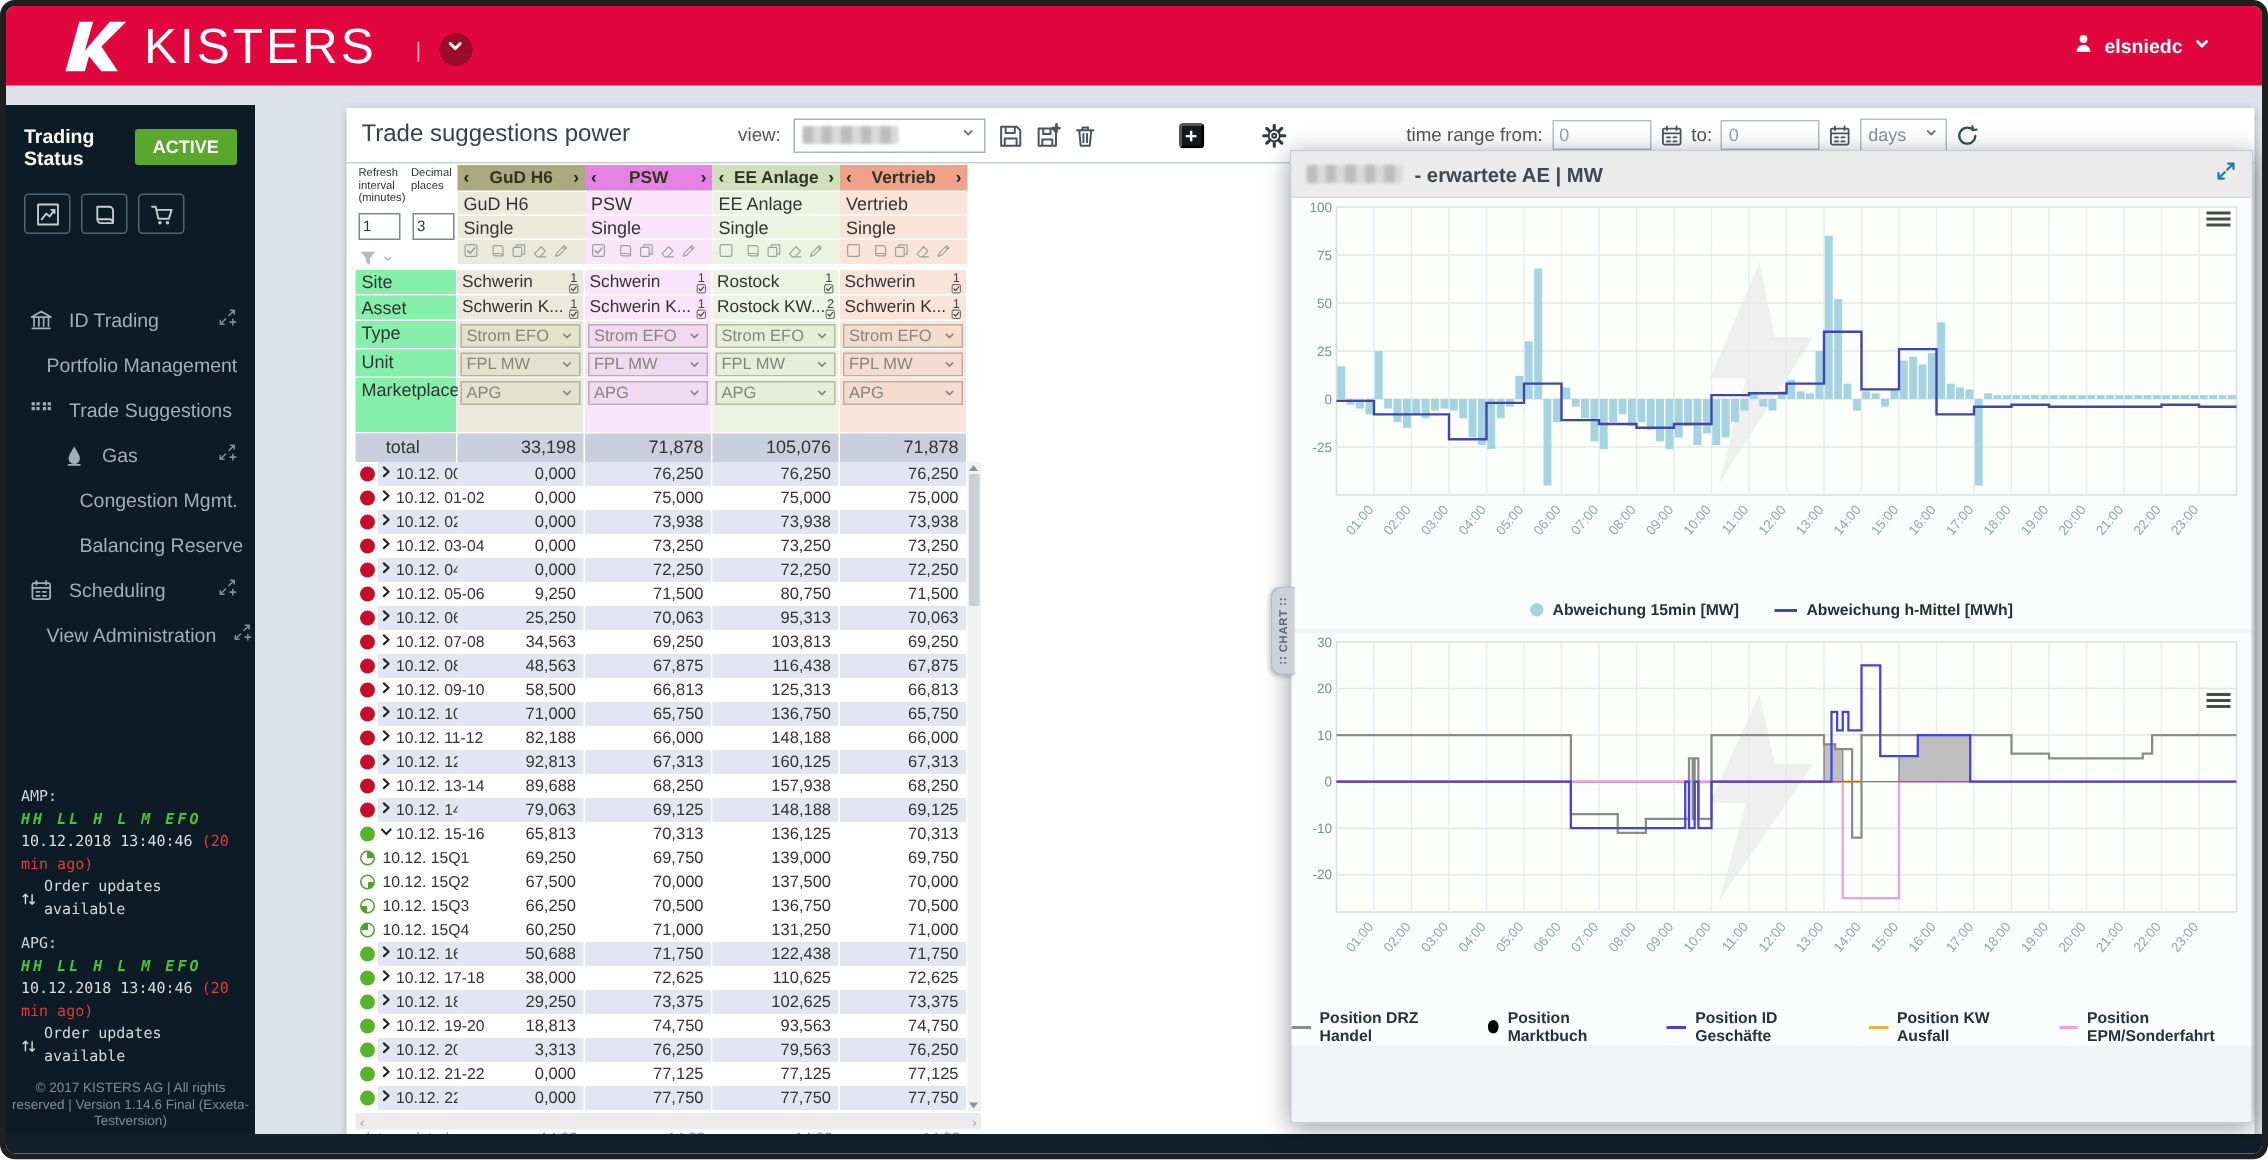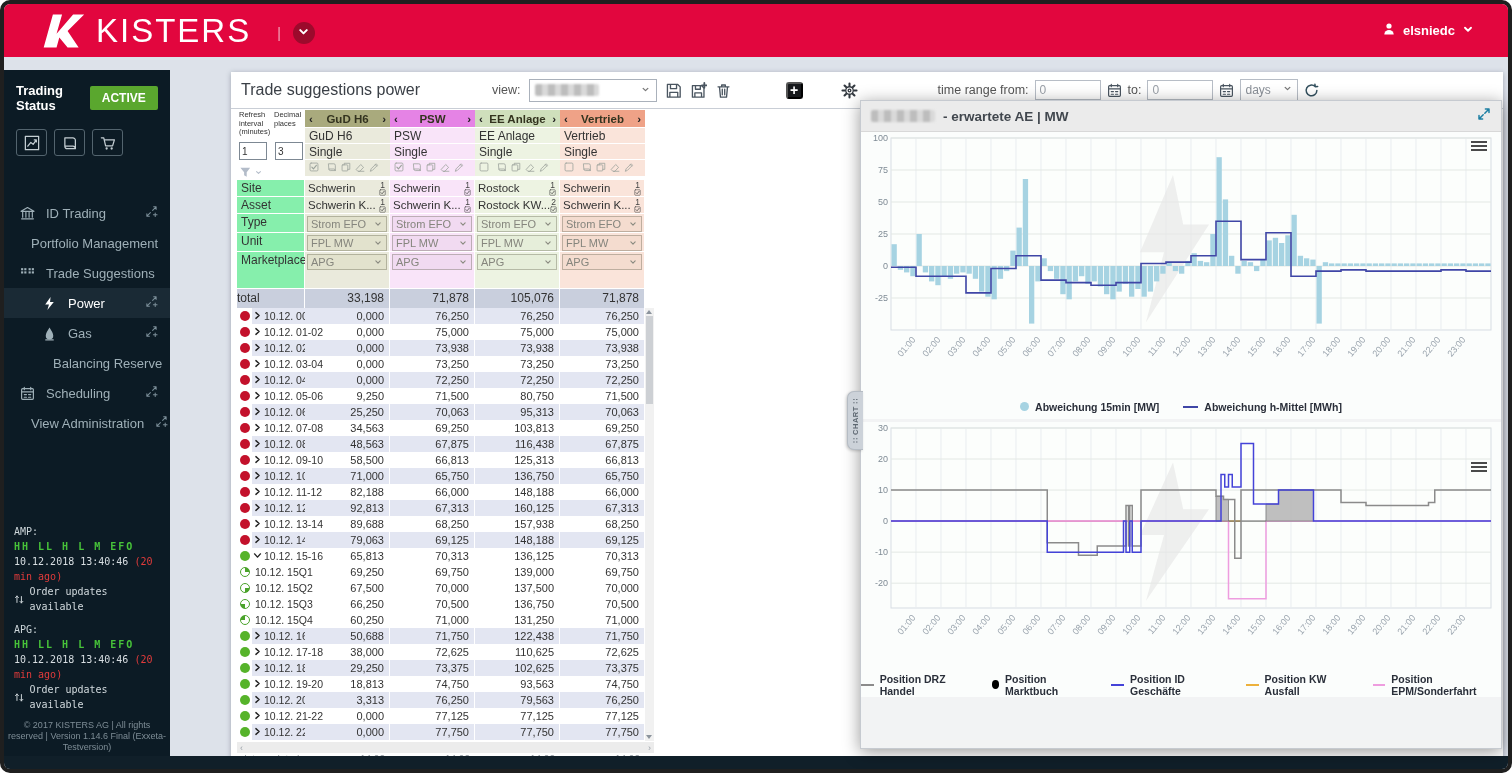--- a/index.html
+++ b/index.html
@@ -31,21 +31,21 @@
   .nav-item{height:30px;display:flex;align-items:center;padding:0 12px 0 16px;font-size:13px;
             gap:11px;cursor:pointer;}
   .nav-item .lab{flex:1;white-space:nowrap;}
   .nav-item.ind{padding-left:38px;}
   .nav-item.active{background:#1a2a35;color:#fff;}
   .nav-item .xp{color:#7c8f99;}
   .feeds{position:absolute;left:0;right:0;bottom:36px;padding:0 10px;
          font-family:"DejaVu Sans Mono",monospace;font-size:10px;line-height:15px;}
   .feed{margin-bottom:8px;}
   .feed-name{color:#cdd6da;}
-  .flags{color:#47c339;font-weight:700;letter-spacing:2px;}
+  .flags{color:#47c339;font-weight:700;letter-spacing:2px;font-style:italic;}
   .tsline{color:#d8dee2;}
   .ago{color:#e23b3b;}
   .note{color:#d2dade;display:flex;gap:5px;align-items:center;}
   .copyright{position:absolute;bottom:3px;left:3px;right:3px;text-align:center;font-size:9px;
              color:#7e8d96;line-height:11px;font-family:"Liberation Sans",sans-serif;}
   .bottombar{position:absolute;left:0;right:0;bottom:0;height:13px;background:#101f29;z-index:25;}
   
   .panel{position:absolute;left:227px;top:68px;width:1272px;height:687px;background:#fff;
          box-shadow:0 1px 5px rgba(40,50,70,.35);z-index:5;}
   .toolbar{height:37px;display:flex;align-items:center;border-bottom:1px solid #c9ced6;
@@ -90,21 +90,21 @@
         border-bottom:1px solid #fff;border-right:1px solid #fff;box-sizing:border-box;}
   .acell{width:85px;box-sizing:border-box;border-bottom:1px solid #fff;border-right:1px solid #fff;
          display:flex;justify-content:space-between;align-items:center;padding:0 3px;
          font-size:11.5px;color:#333;white-space:nowrap;overflow:hidden;}
   .badge{display:flex;flex-direction:column;align-items:center;font-size:8.5px;line-height:8px;
          color:#444;}
   .selcell{padding:2px 2px;display:block;}
   .sel{height:14px;border:1px solid rgba(90,90,70,.35);display:flex;align-items:center;
        justify-content:space-between;padding:0 3px;color:#85857d;font-size:11px;cursor:pointer;}
   .total-row{display:flex;height:19px;font-size:12px;color:#333;}
-  .tlab{width:68px;background:#c9cfdd;text-align:left;padding:2px 4px 0 0;box-sizing:border-box;
+  .tlab{width:68px;background:#c9cfdd;text-align:center;padding:2px 4px 0 0;box-sizing:border-box;
         border-right:1px solid #fff;}
   .tval{width:85px;background:#c9cfdd;text-align:right;padding:2px 5px 0 0;box-sizing:border-box;
         border-right:1px solid #fff;}
   .rows{position:relative;height:433px;overflow:hidden;width:417px;}
   .drow{display:flex;height:16px;color:#333;cursor:pointer;}
   .dstat{width:15px;display:flex;align-items:center;justify-content:center;background:#fff;}
   .dlab{width:53px;display:flex;align-items:center;gap:2px;padding-left:1px;box-sizing:border-box;
         white-space:nowrap;font-size:10.5px;}
   .dval{width:85px;text-align:right;padding:2px 5px 0 0;box-sizing:border-box;
         border-right:1px solid #fff;font-size:11px;}
@@ -230,35 +230,35 @@
               <rect x="1" y="5" width="2" height="2"></rect>
               <rect x="4" y="5" width="2" height="2"></rect>
               <rect x="8" y="2" width="2" height="2"></rect>
               <rect x="11" y="2" width="2" height="2"></rect>
               <rect x="8" y="5" width="2" height="2"></rect>
               <rect x="11" y="5" width="2" height="2"></rect>
             </g>
           </svg>
           <span class="lab">Trade Suggestions</span>
         </div>
-        <div class="nav-item ind active">
-          <svg width="15" height="15" viewBox="0 0 14 14" fill="none" stroke="currentColor" stroke-width="1.1" stroke-linecap="round" stroke-linejoin="round">
-            <path d="M8 1 L3 8 H6.5 L5 13 L11 5.5 H7.5 Z" fill="currentColor" stroke="none"></path>
-          </svg>
-          <span class="lab">Power</span>
-          <span class="xp"><svg width="13" height="13" viewBox="0 0 14 14" fill="none" stroke="currentColor" stroke-width="1.1" stroke-linecap="round" stroke-linejoin="round">
-              <path d="M8.2 5.8 L12 2 M12 2 H9.3 M12 2 V4.7 M5.8 8.2 L2 12 M2 12 H4.7 M2 12 V9.3 M11 8.5 v4 M9 10.5 h4"></path>
-            </svg></span>
-        </div>
         <div class="nav-item ind">
           <svg width="15" height="15" viewBox="0 0 14 14" fill="none" stroke="currentColor" stroke-width="1.1" stroke-linecap="round" stroke-linejoin="round">
             <path d="M7 1.5 C9 5 10.5 7 10.5 9 a3.5 3.5 0 0 1 -7 0 C3.5 7 5 5 7 1.5 Z" fill="currentColor" stroke="none"></path>
             <path d="M3.5 13 H10.5"></path>
           </svg>
           <span class="lab">Gas</span>
+          <span class="xp"><svg width="13" height="13" viewBox="0 0 14 14" fill="none" stroke="currentColor" stroke-width="1.1" stroke-linecap="round" stroke-linejoin="round">
+              <path d="M8.2 5.8 L12 2 M12 2 H9.3 M12 2 V4.7 M5.8 8.2 L2 12 M2 12 H4.7 M2 12 V9.3 M11 8.5 v4 M9 10.5 h4"></path>
+            </svg></span>
+        </div>
+        <div class="nav-item ind">
+          <svg width="15" height="15" viewBox="0 0 14 14" fill="none" stroke="currentColor" stroke-width="1.1" stroke-linecap="round" stroke-linejoin="round">
+            <path d="M4.5 1.5 V4.5 M9.5 1.5 V4.5 M3.5 4.5 H10.5 V6.5 a3.5 3.5 0 0 1 -7 0 Z M7 10 V13"></path>
+          </svg>
+          <span class="lab">Congestion Mgmt.</span>
           <span class="xp"><svg width="13" height="13" viewBox="0 0 14 14" fill="none" stroke="currentColor" stroke-width="1.1" stroke-linecap="round" stroke-linejoin="round">
               <path d="M8.2 5.8 L12 2 M12 2 H9.3 M12 2 V4.7 M5.8 8.2 L2 12 M2 12 H4.7 M2 12 V9.3 M11 8.5 v4 M9 10.5 h4"></path>
             </svg></span>
         </div>
         <div class="nav-item ind">
           <svg width="15" height="15" viewBox="0 0 14 14" fill="none" stroke="currentColor" stroke-width="1.1" stroke-linecap="round" stroke-linejoin="round">
             <circle cx="5" cy="5.5" r="2.6"></circle>
             <circle cx="5" cy="5.5" r="0.8"></circle>
             <circle cx="10.5" cy="10" r="2.1"></circle>
             <circle cx="10.5" cy="10" r="0.6"></circle>

